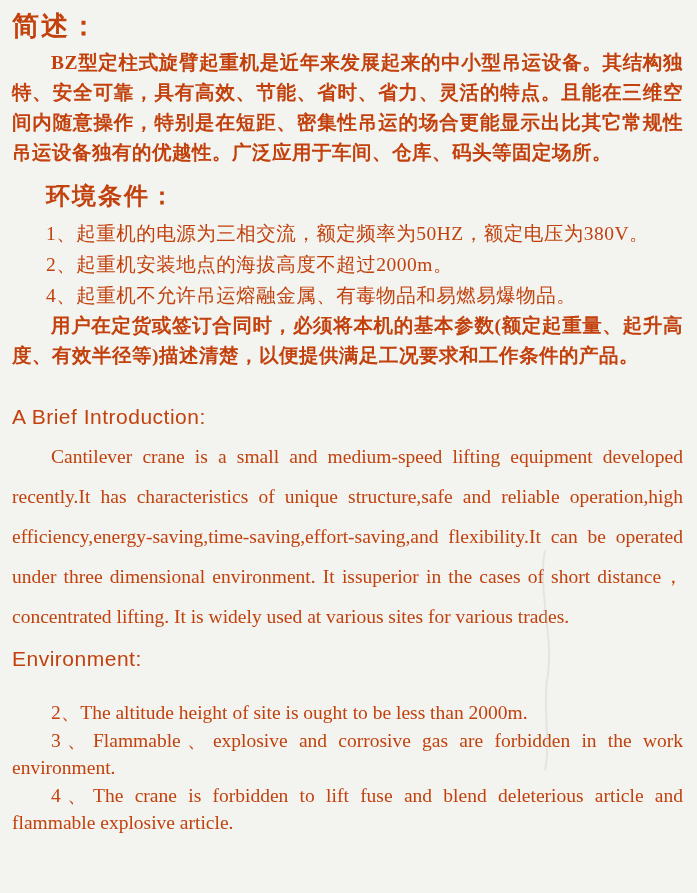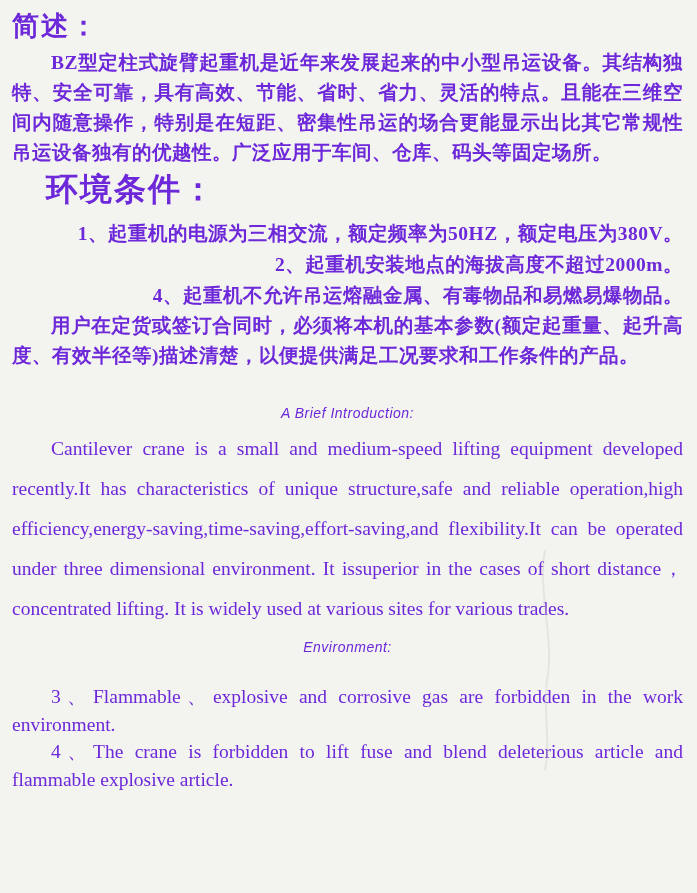--- a/index.html
+++ b/index.html
@@ -6,71 +6,68 @@
     margin: 0;
     padding: 0;
     background: #e8e8e6;
   }
   .page {
     position: relative;
     width: 697px;
     height: 893px;
     margin: 0 auto;
     background: #f3f3f0;
-    color: #6d28d9;
+    color: #c2410c;
     overflow: hidden;
     box-sizing: border-box;
     padding: 6px 14px 0 12px;
     font-family: "Liberation Serif", serif;
   }
   
   .cn-h1 {
     font-size: 27px;
     font-weight: bold;
     letter-spacing: 2px;
     margin: 2px 0 4px 0;
   }
   .cn-h2 {
-    font-size: 32px;
+    font-size: 24px;
     font-weight: bold;
     letter-spacing: 2px;
-    margin: 0 0 6px 34px;
+    margin: 12px 0 6px 34px;
   }
   .cn-body {
     font-size: 19.5px;
     font-weight: bold;
     line-height: 30px;
     text-align: justify;
     text-justify: inter-ideograph;
     text-indent: 2em;
     margin: 0;
     letter-spacing: 0.5px;
   }
   .cn-list {
     margin: 2px 0 0 0;
     padding: 0;
     list-style: none;
   }
   .cn-list li {
     font-size: 19.5px;
-    font-weight: bold;
+    font-weight: normal;
     line-height: 31px;
     padding-left: 34px;
     letter-spacing: 0.5px;
-    text-align: right;
   }
   
   .en-h {
     font-family: "Liberation Sans", sans-serif;
-    font-style: italic;
     font-weight: normal;
-    font-size: 14px;
+    font-size: 21px;
     letter-spacing: 0.5px;
     margin: 0 0 8px 0;
-    text-align: center;
   }
   .en-body {
     font-size: 19.5px;
     line-height: 40px;
     text-align: justify;
     text-indent: 2em;
     margin: 0;
   }
   .en-list {
     margin: 0;
@@ -116,20 +113,21 @@
   <div class="gap-lg"></div>
 
   <h3 class="en-h">A Brief Introduction:</h3>
   <p class="en-body">Cantilever  crane is a small and medium-speed lifting equipment developed recently.It has characteristics of unique structure,safe and reliable operation,high efficiency,energy-saving,time-saving,effort-saving,and flexibility.It can be operated under three dimensional environment.  It issuperior in the cases of short  distance，concentrated lifting.  It is widely used at various sites for various trades.</p>
 
   <div class="gap-sm"></div>
 
   <h3 class="en-h">Environment:</h3>
   <div class="gap-md"></div>
   <ul class="en-list">
+    <li>2、The altitude height of site is ought to be less than 2000m.</li>
     <li>3、Flammable、explosive and corrosive gas are forbidden in the work environment.</li>
     <li>4、The crane is forbidden to lift fuse and blend deleterious article and flammable explosive article.</li>
   </ul>
 
   <svg class="artifact" width="60" height="220" viewBox="0 0 60 220">
     <path d="M30 0 C 22 40, 40 90, 32 130 C 28 160, 36 195, 30 220" stroke="#c9c9c4" stroke-width="2" fill="none"></path>
   </svg>
 
 </div>
 

